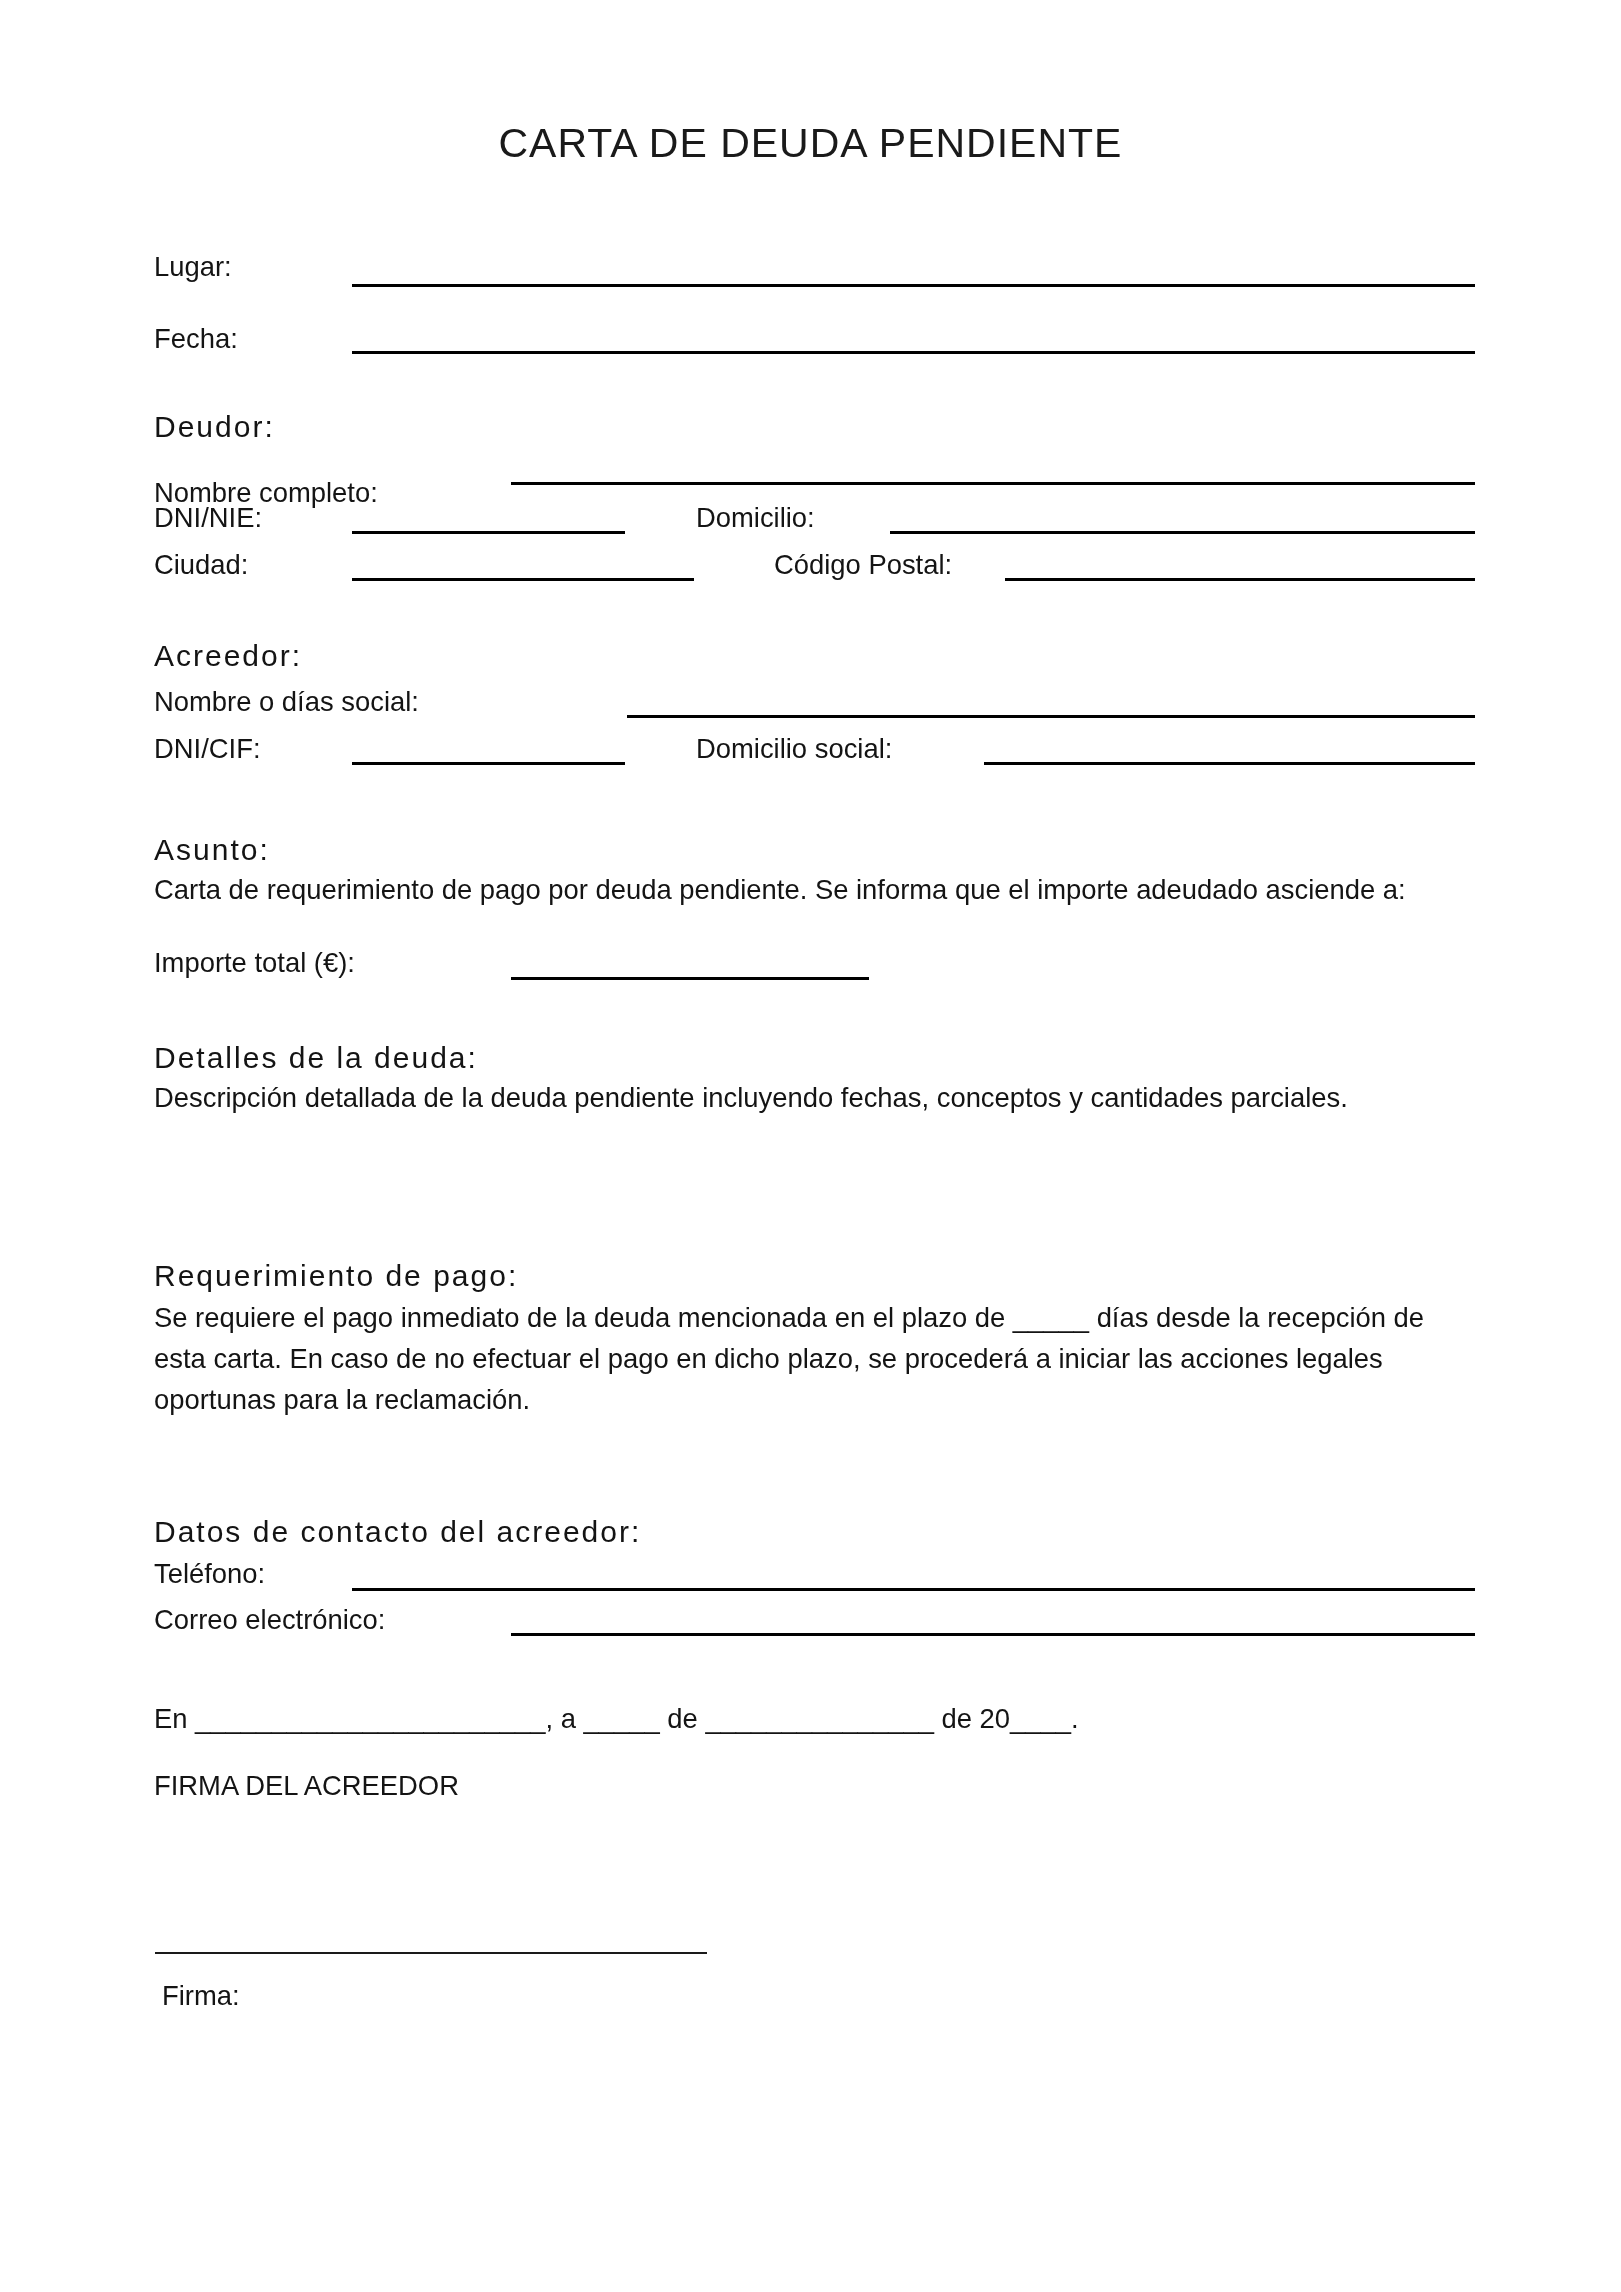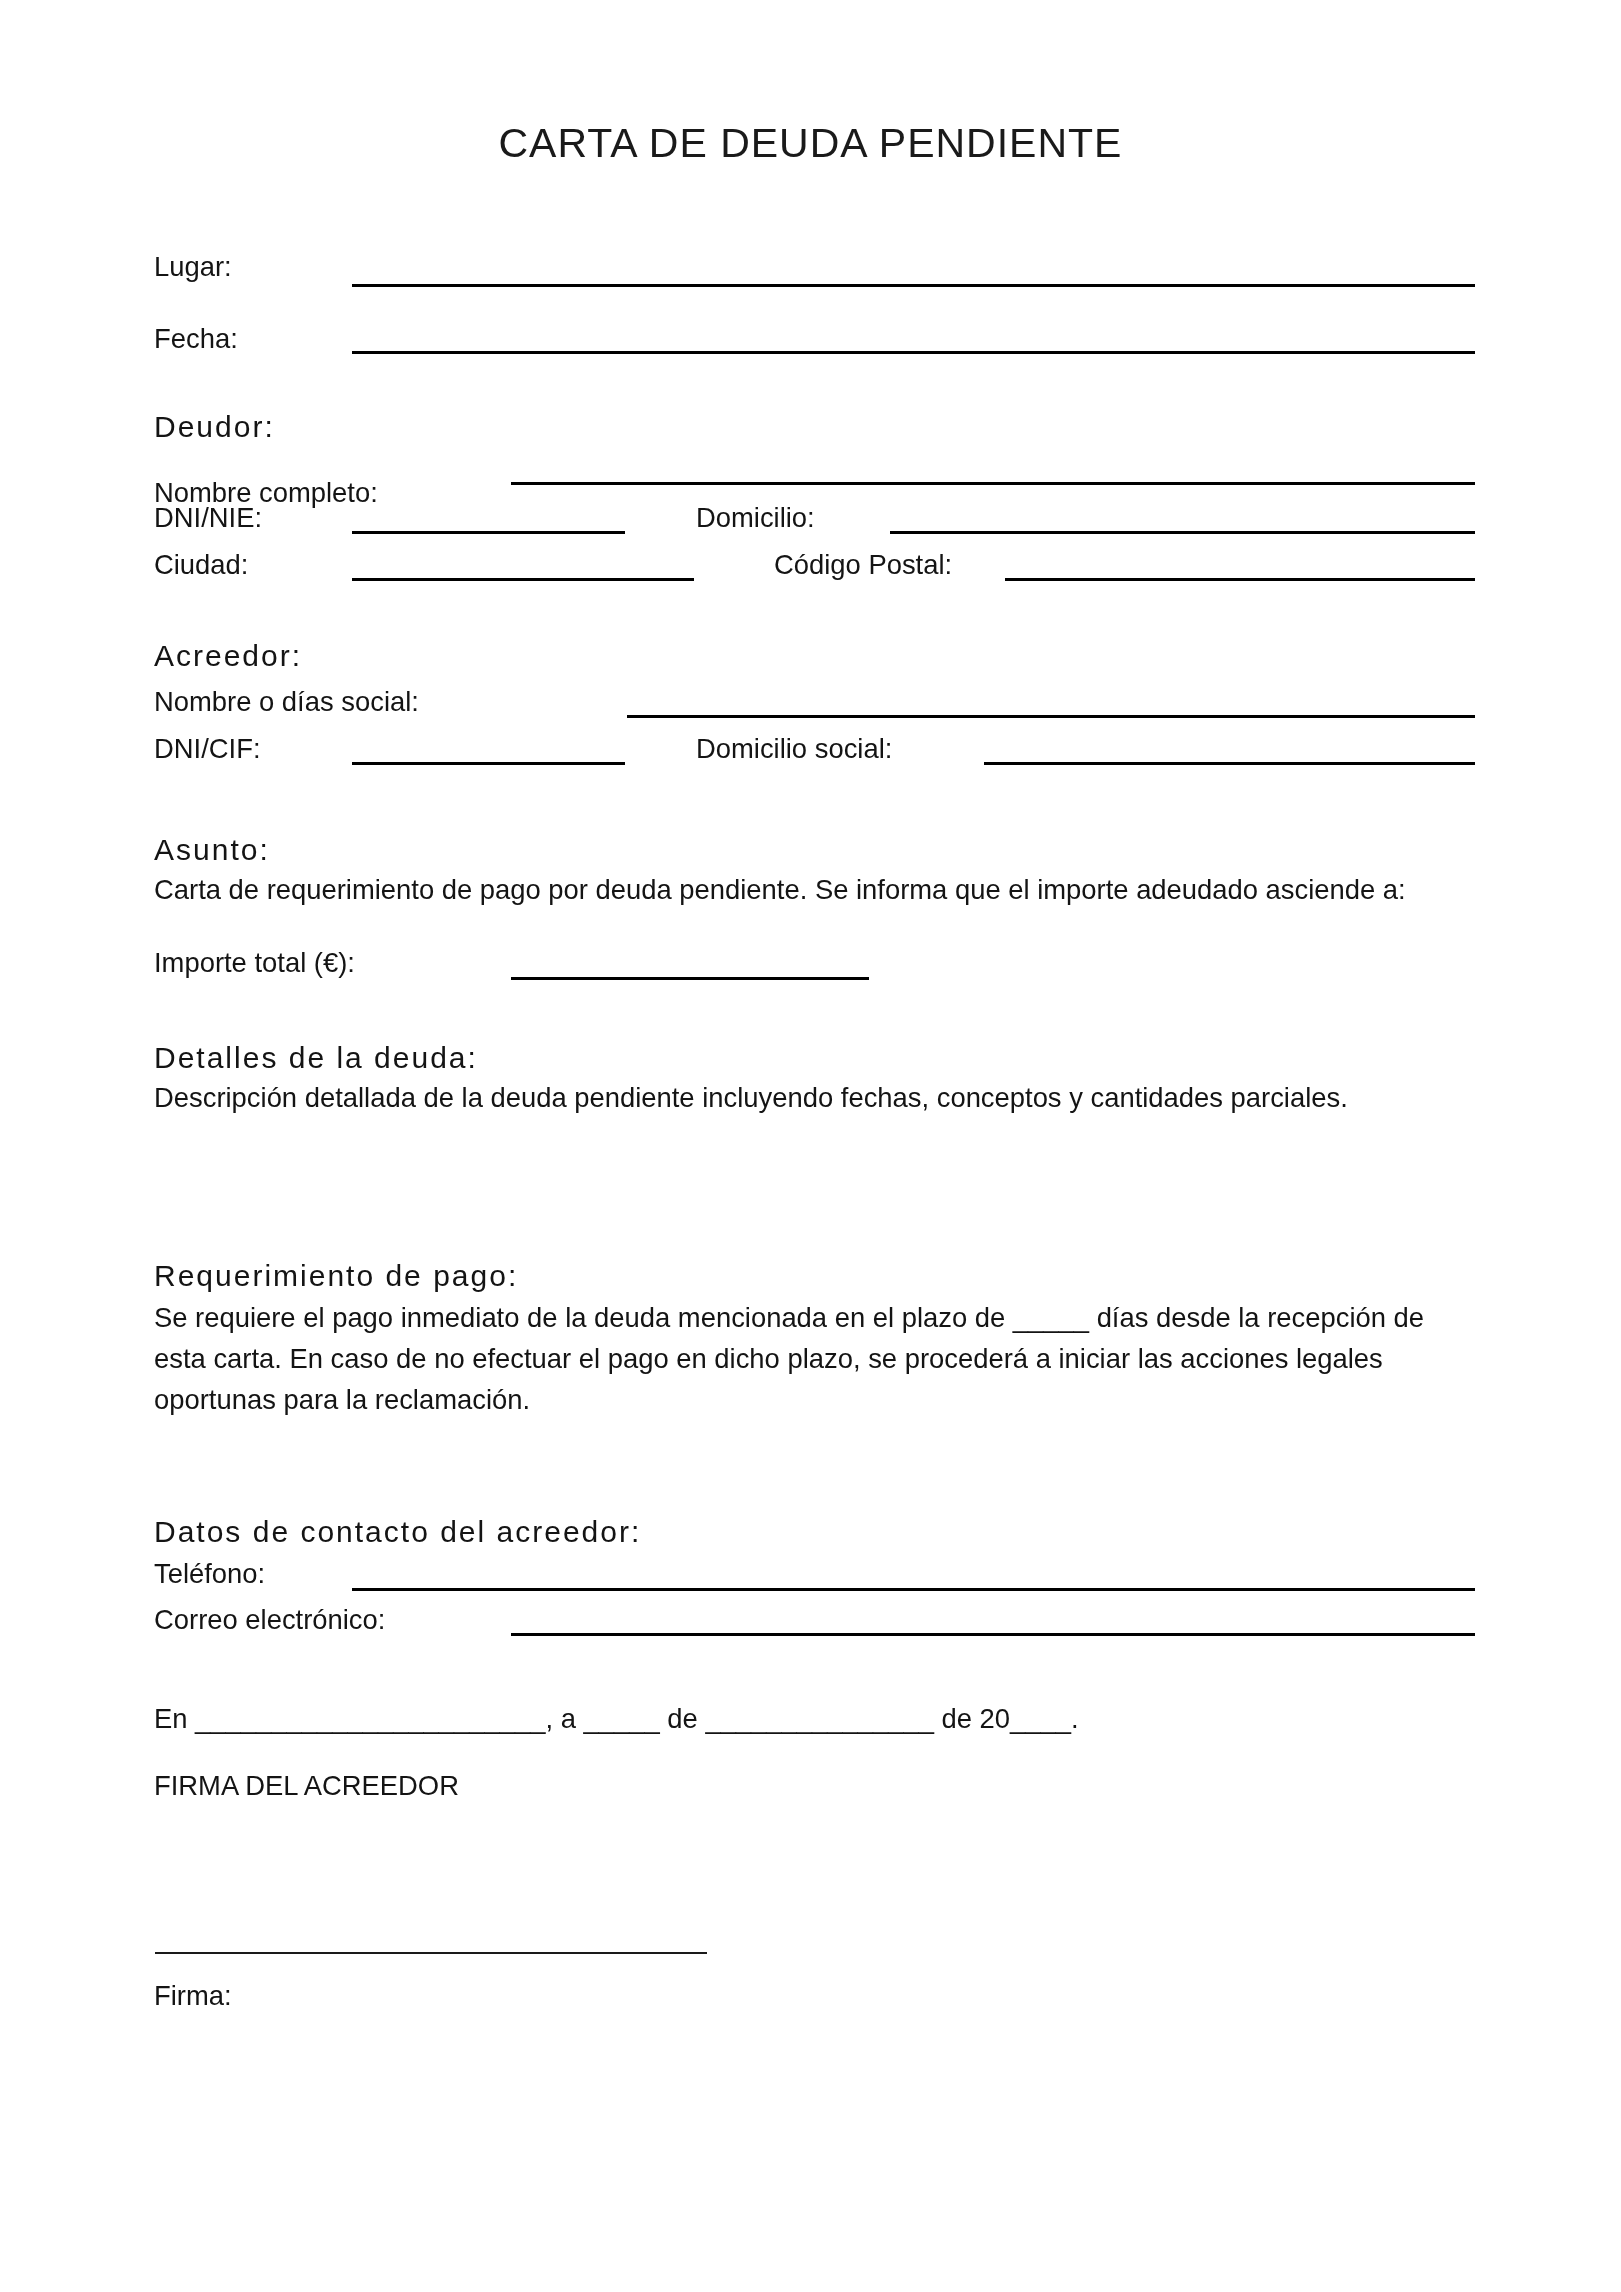--- a/index.html
+++ b/index.html
@@ -107,16 +107,16 @@
   <div class="abs fill-line" style="left:352px; top:1588px; width:1123px;"></div>
 
   <div class="abs label" style="left:154px; top:1604px;">Correo electrónico:</div>
   <div class="abs fill-line" style="left:511px; top:1633px; width:964px;"></div>
 
   <div class="abs bodytext" style="left:154px; top:1703px;">En _______________________, a _____ de _______________ de 20____.</div>
 
   <div class="abs label" style="left:154px; top:1770px;">FIRMA DEL ACREEDOR</div>
 
   <div class="abs thin-line" style="left:155px; top:1952px; width:552px;"></div>
-  <div class="abs label" style="left:154px; top:1980px;">Firma:</div>
+  <div class="abs label" style="left:162px; top:1980px;">Firma:</div>
 
 </div>
 
 
 </body></html>

